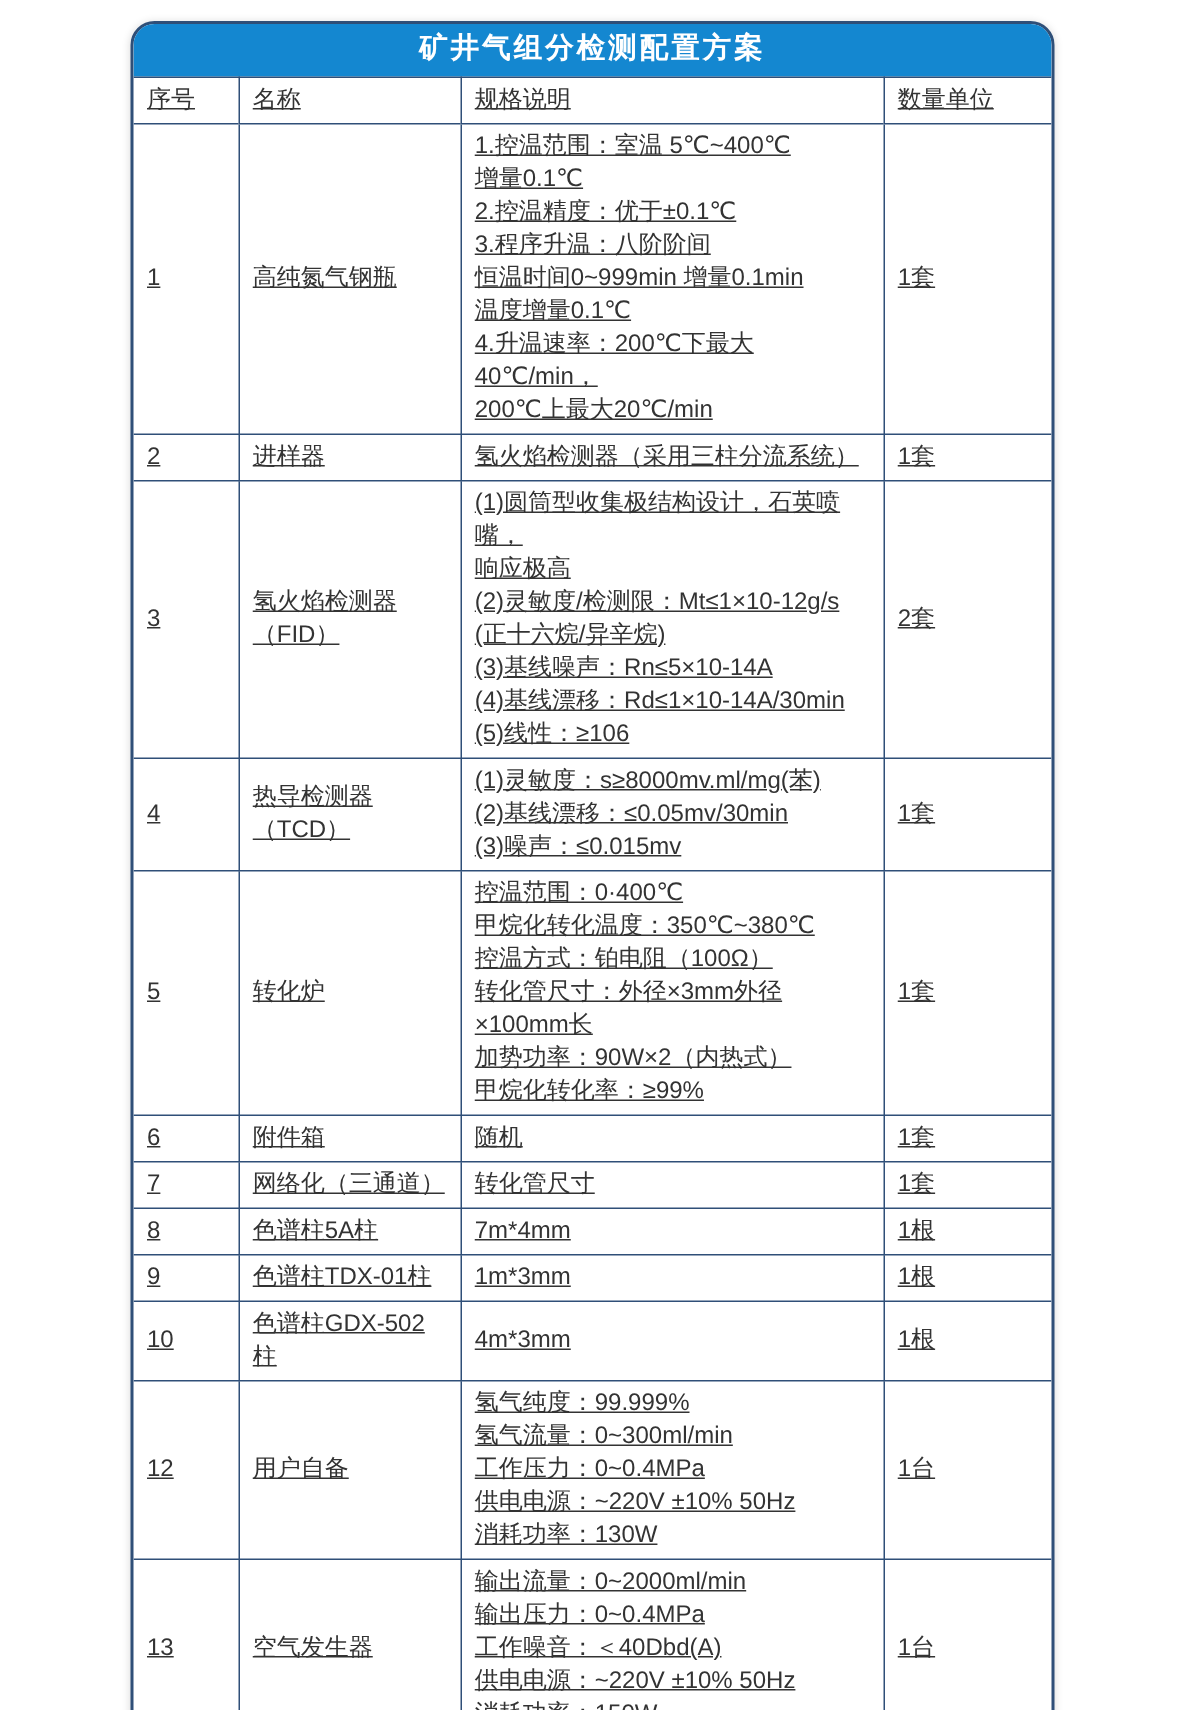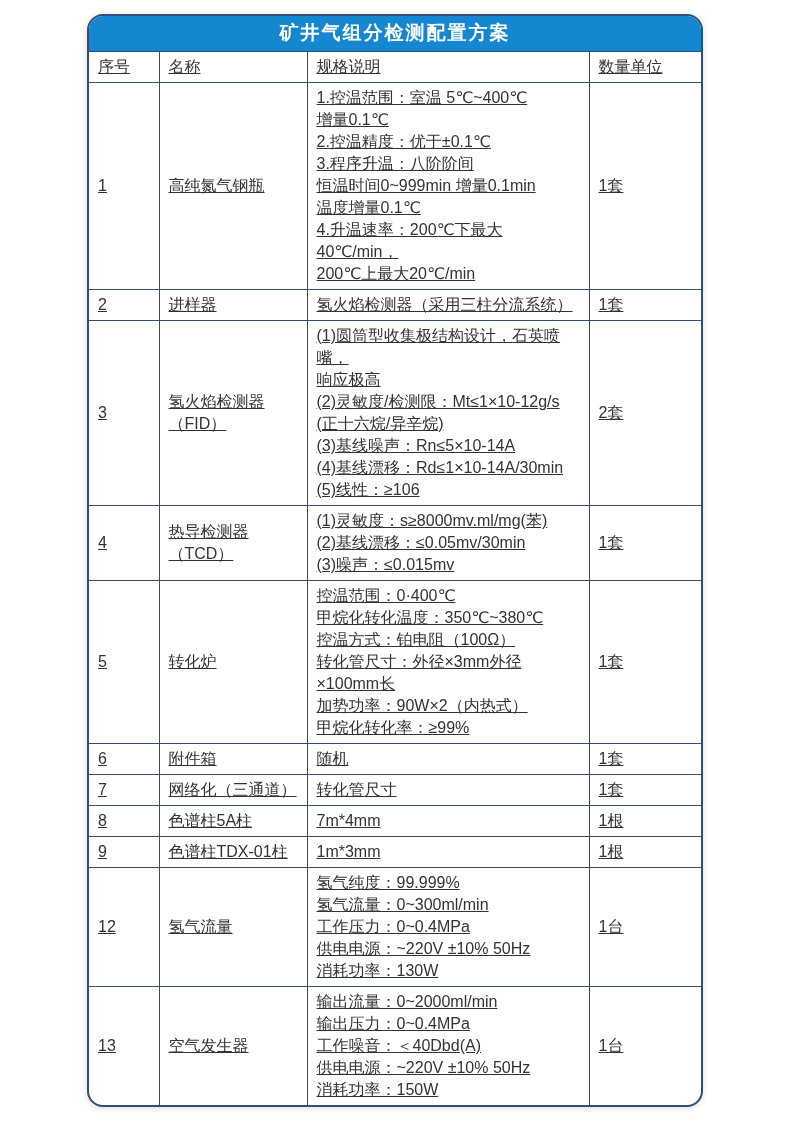--- a/index.html
+++ b/index.html
@@ -170,25 +170,31 @@
     <td class="cell-qty">1根</td>
   </tr>
 
   <tr>
     <td class="cell-no">9</td>
     <td class="cell-name">色谱柱TDX-01柱</td>
     <td class="cell-spec">1m*3mm</td>
     <td class="cell-qty">1根</td>
   </tr>
 
+  <tr>
+    <td class="cell-no">10</td>
+    <td class="cell-name">色谱柱GDX-502柱</td>
+    <td class="cell-spec">4m*3mm</td>
+    <td class="cell-qty">1根</td>
+  </tr>
 
 
   <tr>
     <td class="cell-no">12</td>
-    <td class="cell-name">氢气流量</td>
+    <td class="cell-name">用户自备</td>
     <td class="cell-spec">氢气纯度：99.999%
 氢气流量：0~300ml/min
 工作压力：0~0.4MPa
 供电电源：~220V ±10% 50Hz
 消耗功率：130W</td>
     <td class="cell-qty">1台</td>
   </tr>
 
   <tr>
     <td class="cell-no">13</td>

